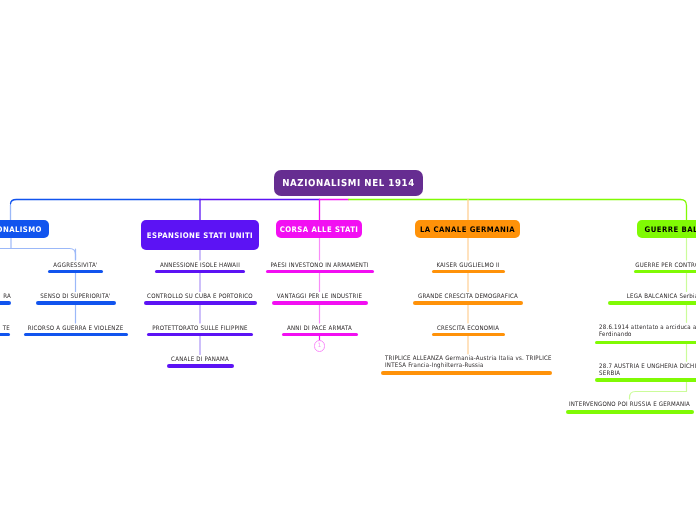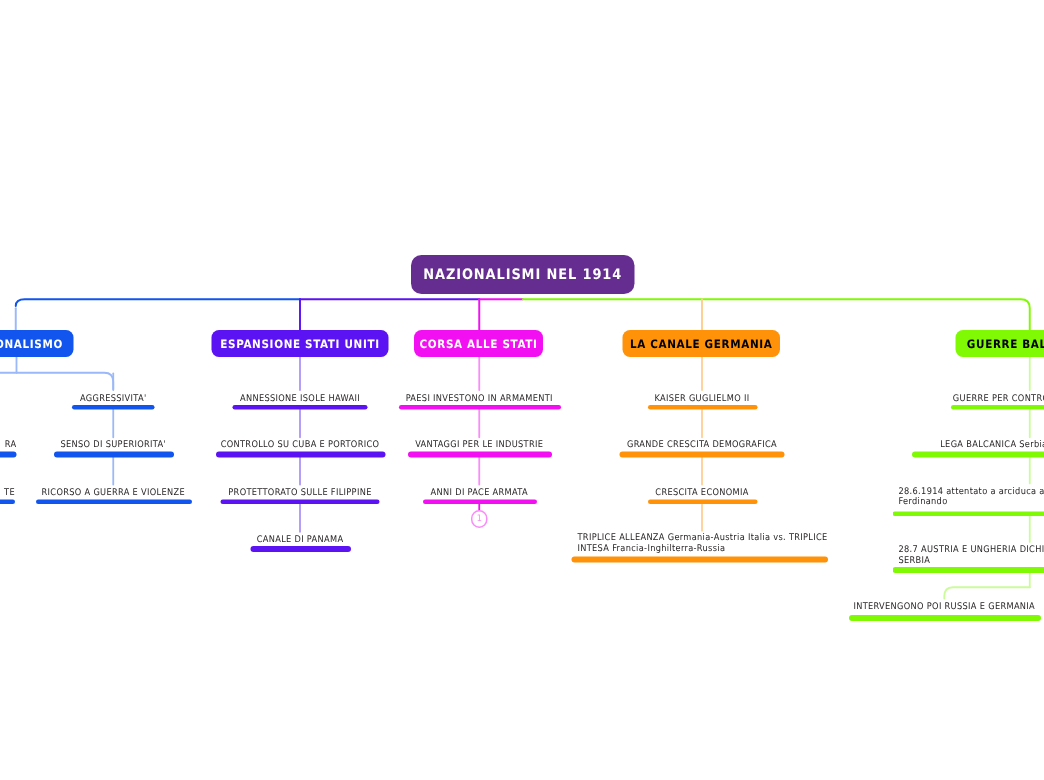--- a/index.html
+++ b/index.html
@@ -64,21 +64,21 @@
       <div class="leaf-bar" style="background: rgb(17, 84, 238); width: 55px; top: 269.5px; left: 48px;"></div>
     </div>
     <div class="leaf">
       <div class="leaf-txt" style="left: 0px; top: 294px; width: 696px; text-align: center; transform: translateX(-272.5px);">SENSO DI SUPERIORITA'</div>
       <div class="leaf-bar" style="background: rgb(17, 84, 238); width: 80px; top: 301px; left: 35.5px;"></div>
     </div>
     <div class="leaf">
       <div class="leaf-txt" style="left: 0px; top: 325.5px; width: 696px; text-align: center; transform: translateX(-272.5px);">RICORSO A GUERRA E VIOLENZE</div>
       <div class="leaf-bar" style="background: rgb(17, 84, 238); width: 104px; top: 332.5px; left: 23.5px;"></div>
     </div>
-    <div class="node branch-node" style="left: 141px; top: 220px; width: 118px; height: 18px; background: rgb(92, 19, 244); color: rgb(255, 255, 255);">
+    <div class="node branch-node" style="left: 141px; top: 220px; width: 118px; height: 30px; background: rgb(92, 19, 244); color: rgb(255, 255, 255);">
       <span>ESPANSIONE STATI UNITI</span>
     </div>
     <div class="leaf">
       <div class="leaf-txt" style="left: 0px; top: 262.5px; width: 696px; text-align: center; transform: translateX(-148px);">ANNESSIONE ISOLE HAWAII</div>
       <div class="leaf-bar" style="background: rgb(92, 19, 244); width: 90px; top: 269.5px; left: 155px;"></div>
     </div>
     <div class="leaf">
       <div class="leaf-txt" style="left: 0px; top: 294px; width: 696px; text-align: center; transform: translateX(-148px);">CONTROLLO SU CUBA E PORTORICO</div>
       <div class="leaf-bar" style="background: rgb(92, 19, 244); width: 113px; top: 301px; left: 143.5px;"></div>
     </div>

